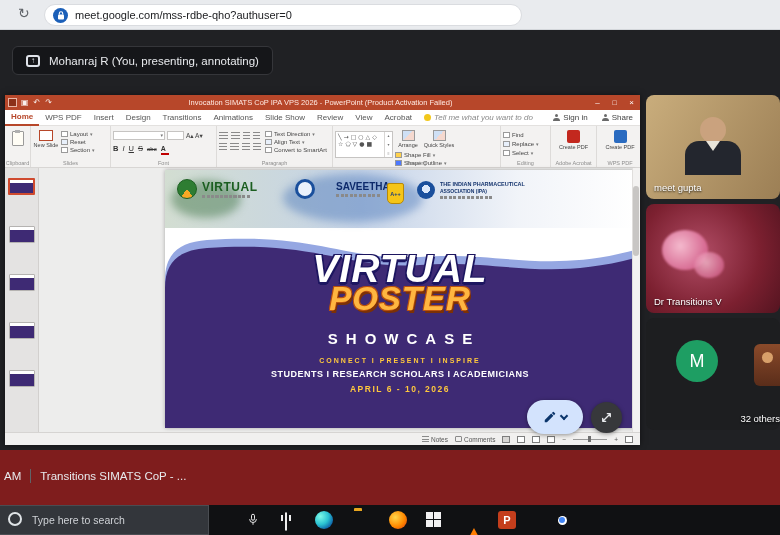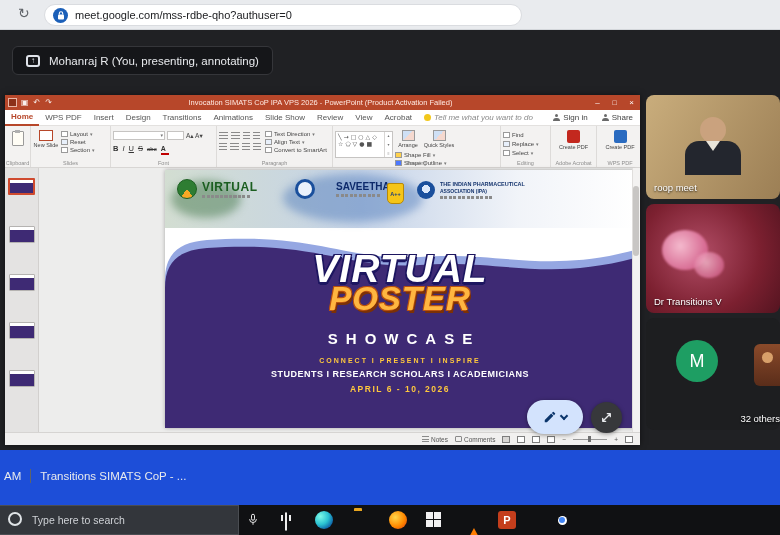--- a/index.html
+++ b/index.html
@@ -140,29 +140,29 @@
   .collar{position:absolute;left:60px;top:46px;width:14px;height:10px;background:#e8e4da;clip-path:polygon(0 0,100% 0,50% 100%)}
   #tile-2{top:204px;height:109px;background:radial-gradient(circle at 40% 45%,#b14d66,#7c2030 60%,#541420)}
   .flower{position:absolute;border-radius:50%;background:radial-gradient(circle at 40% 40%,#f4b9cd,#d76a92 70%);filter:blur(1px)}
   #tile-3{top:318px;height:112px;background:#1d1e20}
   .m-avatar{position:absolute;left:30px;top:22px;width:42px;height:42px;border-radius:50%;background:#1e9e63;display:flex;align-items:center;justify-content:center;font-size:18px;color:#fff}
   .mini-photo{position:absolute;right:0;top:26px;width:26px;height:42px;border-radius:6px 0 0 6px;background:linear-gradient(#8a4a2a,#5a2d1a);overflow:hidden}
   .mini-head{position:absolute;left:8px;top:8px;width:11px;height:11px;border-radius:50%;background:#d8a06a}
   .tile-name.center{left:0;right:0;text-align:right}
 
   
-  #meet-bar{position:absolute;left:0;top:450px;width:780px;height:55px;background:#1d4ed8}
+  #meet-bar{position:absolute;left:0;top:450px;width:780px;height:55px;background:#7f1d1d}
   .meet-left{position:absolute;left:4px;top:19px;display:flex;align-items:center;gap:9px;white-space:nowrap}
   .meet-time{font-size:11.5px;color:#e8eaed}
   .meet-div{width:1px;height:14px;background:#5f6368}
   .meet-title{font-size:11.5px;color:#e8eaed}
 
   
   #taskbar{position:absolute;left:0;top:505px;width:780px;height:30px;background:#101113}
-  .tb-search{position:absolute;left:0;top:0;width:239px;height:30px;background:#33363b;border:1px solid #4a4d52;border-left:none;color:#cfd2d6;font-size:10.5px;padding-left:32px;outline:none;font-family:"Liberation Sans",sans-serif}
+  .tb-search{position:absolute;left:0;top:0;width:209px;height:30px;background:#33363b;border:1px solid #4a4d52;border-left:none;color:#cfd2d6;font-size:10.5px;padding-left:32px;outline:none;font-family:"Liberation Sans",sans-serif}
   .tb-search::placeholder{color:#cfd2d6}
   .cortana-ring{position:absolute;left:8px;top:7px;width:14px;height:14px;border:2px solid #dfe3e6;border-radius:50%}
   .tb-ic{position:absolute;top:6px}
   .taskview{width:15px;height:13px;border:1.5px solid #eee;border-radius:2px;position:relative}
   .taskview::before,.taskview::after{content:"";position:absolute;top:2px;width:2px;height:6px;background:#eee}
   .taskview::before{left:-5px}.taskview::after{right:-5px}
   .circle-ic{width:18px;height:18px;border-radius:50%}
   .edge-ic{background:radial-gradient(circle at 30% 30%,#7df9e7,#2bc3d2 45%,#0c59a4 80%)}
   .firefox-ic{background:radial-gradient(circle at 35% 35%,#ffd54a,#ff8a00 55%,#e1480a 90%)}
   .folder-ic{width:18px;height:13px;background:#ffc94d;border-radius:1px;position:relative;margin-top:3px}
@@ -484,21 +484,21 @@
   <div id="fullscreen-btn">
     <svg width="13" height="13" viewBox="0 0 24 24">
         <path fill="none" stroke="#e8eaed" stroke-width="2.4" stroke-linecap="round" d="M5 19 L19 5 M5 19 v-5.5 M5 19 h5.5 M19 5 v5.5 M19 5 h-5.5"></path>
       </svg>
   </div>
 
   <div class="tile" id="tile-1">
     <span class="head"></span>
     <span class="body-sh"></span>
     <span class="collar"></span>
-    <span class="tile-name">roop meet</span>
+    <span class="tile-name">meet gupta</span>
   </div>
   <div class="tile" id="tile-2">
     <span class="flower" style="left:16px;top:26px;width:46px;height:40px"></span>
     <span class="flower" style="left:48px;top:48px;width:30px;height:26px;opacity:.8"></span>
     <span class="tile-name">Dr Transitions V</span>
   </div>
   <div class="tile" id="tile-3">
     <span class="m-avatar">M</span>
     <span class="mini-photo">
         <span class="mini-head"></span>

